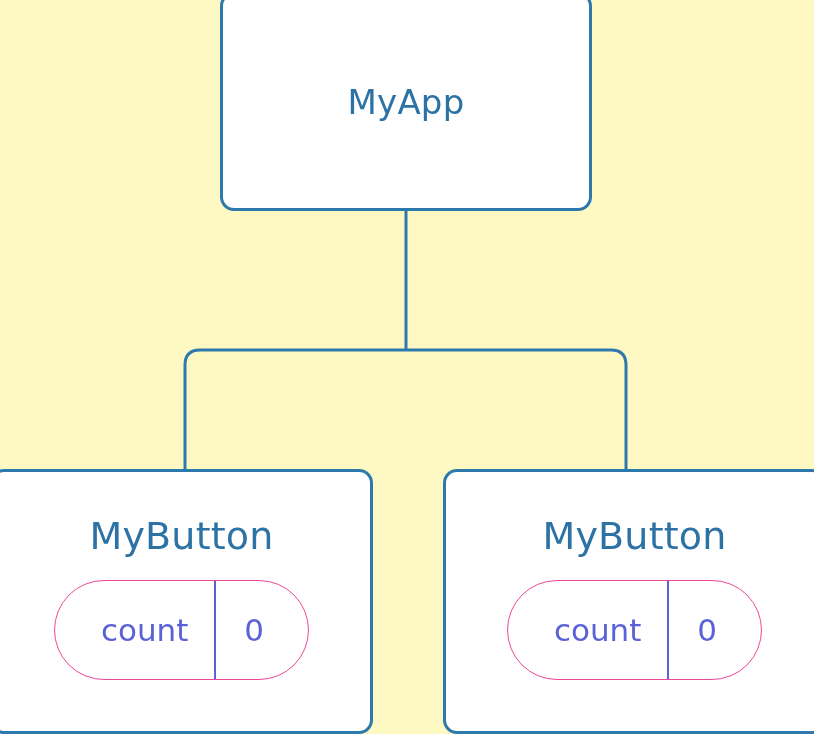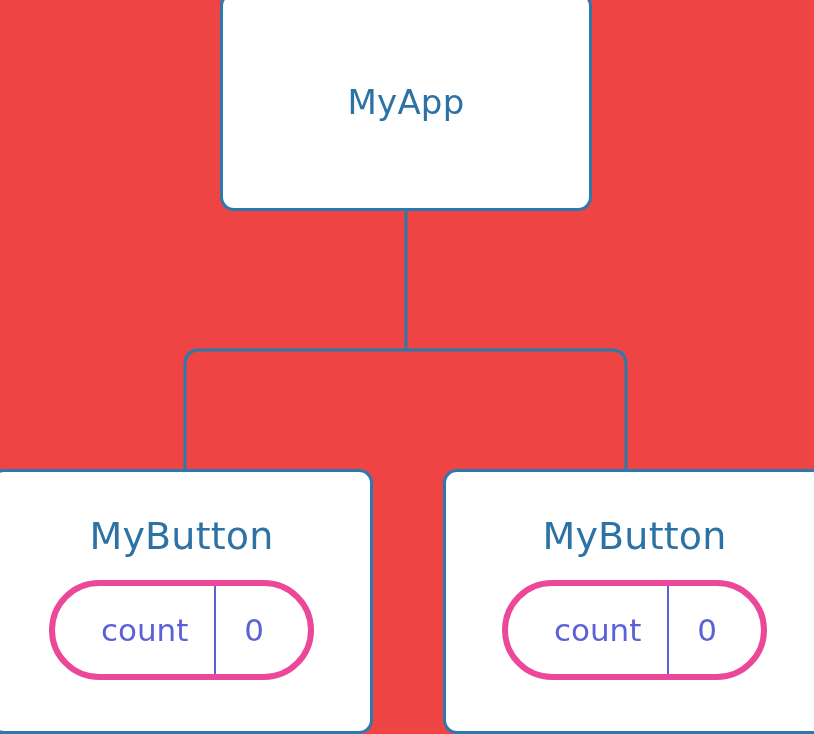--- a/index.html
+++ b/index.html
@@ -11,21 +11,21 @@
     width: 814px;
     height: 734px;
     background: #4c6671;
     font-family: "DejaVu Sans", sans-serif;
     overflow: hidden;
   }
   #stage {
     position: relative;
     width: 814px;
     height: 734px;
-    background: #ef4444;
+    background: #fef9c3;
   }
 
   
   #connector-layer {
     position: absolute;
     left: 0;
     top: 0;
     width: 814px;
     height: 734px;
     z-index: 1;
@@ -81,21 +81,21 @@
     font-size: 34px;
   }
 
   
   .state-pill {
     margin-top: 25px;
     display: flex;
     align-items: stretch;
     box-sizing: border-box;
     height: 100px;
-    border: 6px solid #ec4899;
+    border: 1px solid #ec4899;
     border-radius: 50px;
     background: transparent;
     overflow: hidden;
   }
 
   .pill-key {
     display: flex;
     align-items: center;
     justify-content: center;
     padding: 0 26px 0 46px;

